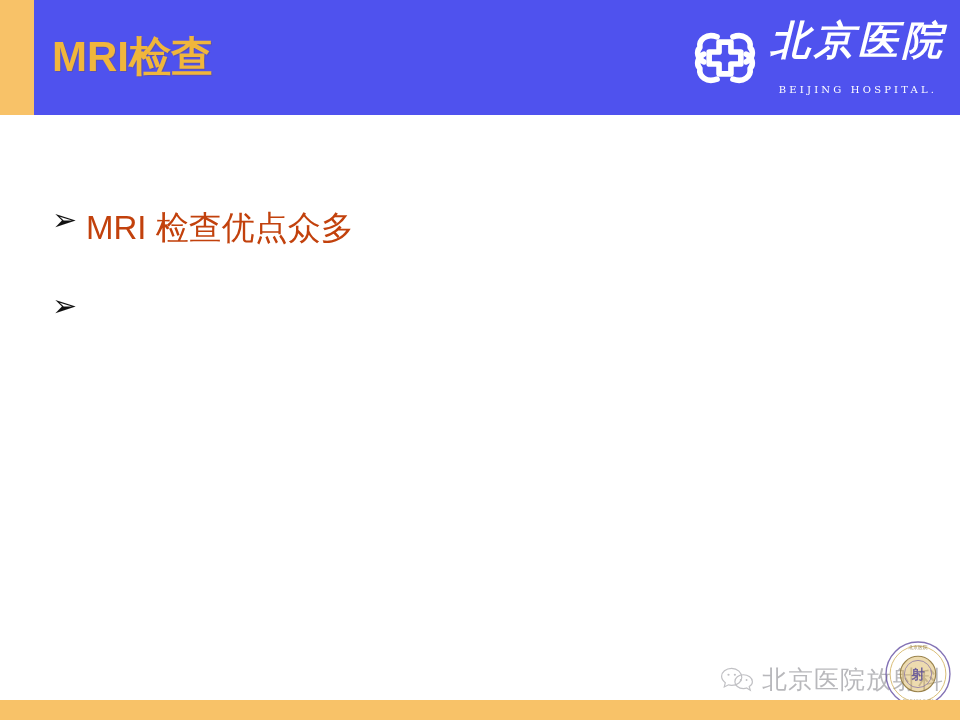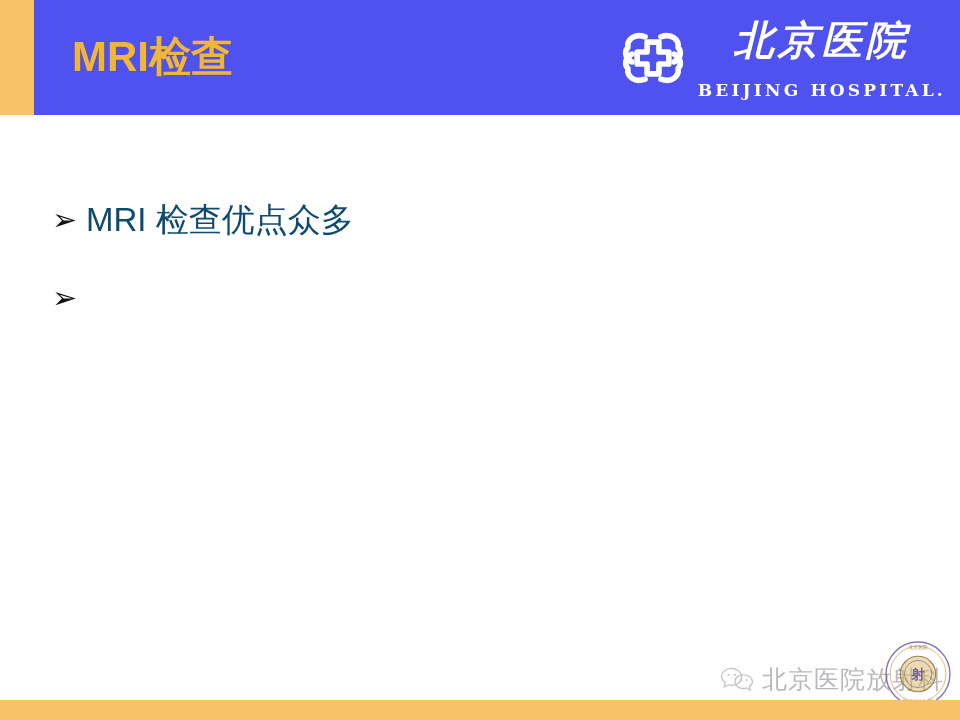--- a/index.html
+++ b/index.html
@@ -37,21 +37,21 @@
   .header-band {
     position: absolute;
     left: 34px;
     top: 0;
     width: 926px;
     height: 115px;
     background: #4f52ee;
   }
   .header-title {
     position: absolute;
-    left: 72px;
+    left: 52px;
     top: 28px;
     font-size: 42px;
     font-weight: bold;
     color: #f0b63c;
     letter-spacing: 0px;
     line-height: 58px;
     white-space: nowrap;
     text-shadow: 1px 1px 0 rgba(120,80,10,0.25);
   }
 
@@ -81,22 +81,22 @@
     font-size: 40px;
     font-weight: bold;
     color: #ffffff;
     line-height: 44px;
     letter-spacing: 4px;
     font-style: italic;
     white-space: nowrap;
   }
   .logo-en {
     font-family: "DejaVu Serif", "Liberation Serif", serif;
-    font-size: 17px;
-    font-weight: bold;
+    font-size: 10px;
+    font-weight: normal;
     color: #ffffff;
     letter-spacing: 3.2px;
     line-height: 16px;
     margin-top: 20px;
     white-space: nowrap;
   }
 
   
   .body-area {
     position: absolute;
@@ -127,21 +127,22 @@
     flex: none;
     width: 34px;
     font-size: 30px;
     line-height: 46px;
     color: #111111;
     font-family: "DejaVu Sans", sans-serif;
   }
   .bullet-text {
     font-size: 33px;
     line-height: 46px;
-    color: #0c4a6e;
+    color: #c2410c;
+    margin-top: 8px;
   }
 
   
   .watermark {
     position: absolute;
     right: 16px;
     bottom: 26px;
     display: flex;
     align-items: center;
     gap: 8px;

